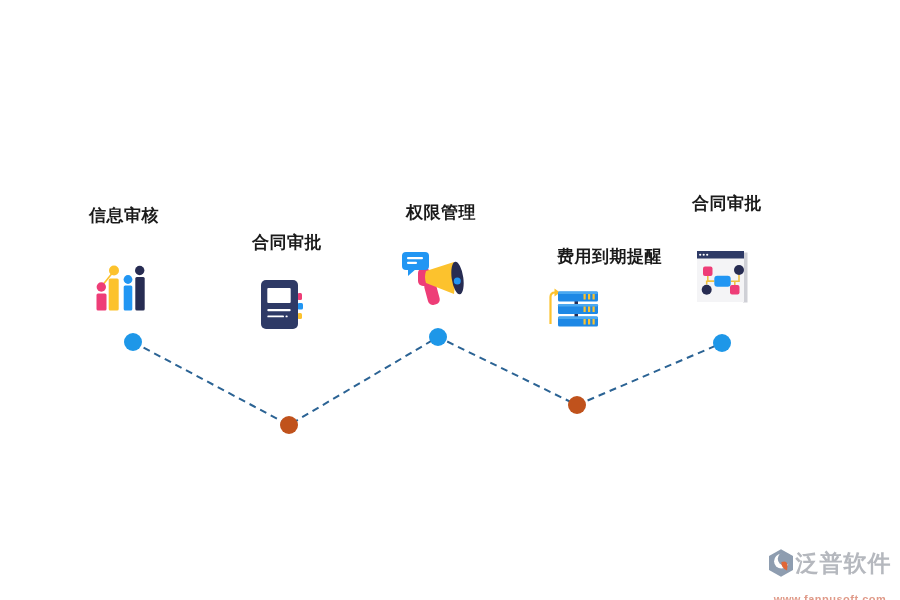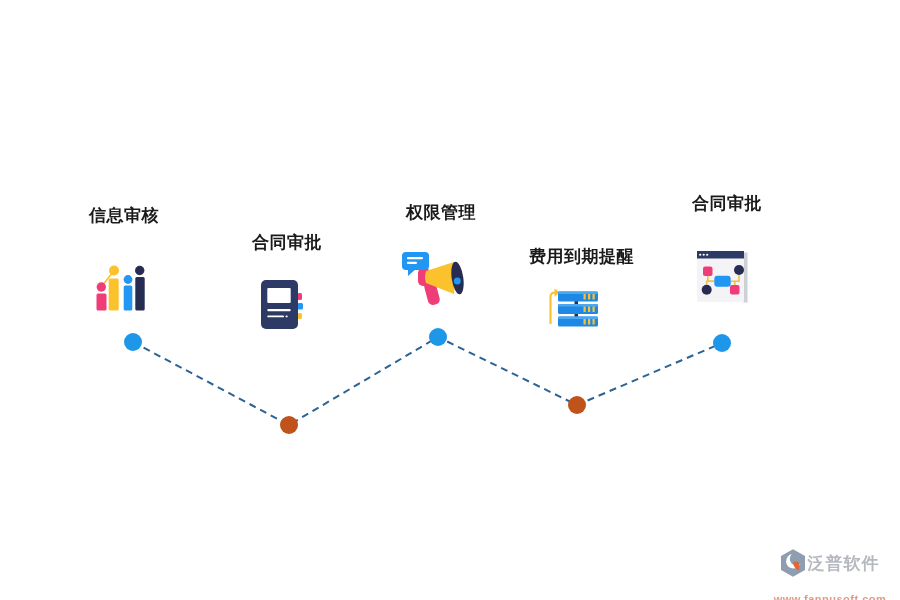--- a/index.html
+++ b/index.html
@@ -25,21 +25,21 @@
   .c-pink{fill:var(--icon-pink);} .c-yellow{fill:var(--icon-yellow);}
   .c-blue{fill:var(--icon-blue);} .c-navy{fill:var(--icon-navy);}
   .c-navy2{fill:var(--icon-navy2);} .c-white{fill:#ffffff;}
   .s-yellow{stroke:var(--icon-yellow);fill:none;}
   .watermark{
     position:absolute;left:766px;top:549px;width:128px;
     display:flex;flex-direction:column;align-items:center;line-height:1;
   }
   .watermark-row{display:flex;align-items:center;gap:3px;}
   .watermark-brand{
-    font-size:17px;font-weight:700;color:var(--watermark-brand);
+    font-size:23px;font-weight:700;color:var(--watermark-brand);
     letter-spacing:1px;white-space:nowrap;
   }
   .watermark-url{
     margin-top:17px;font-size:11px;font-weight:700;color:var(--watermark-url);
     letter-spacing:0.5px;white-space:nowrap;
   }
 </style>
 </head>
 <body>
 
@@ -90,21 +90,21 @@
 
     <ellipse class="c-navy" cx="57.5" cy="31" rx="5.8" ry="16.5" transform="rotate(-8 57.5 31)"></ellipse>
     <circle class="c-blue" cx="57.3" cy="34" r="3.5"></circle>
 
     <rect class="c-blue" x="2" y="5" width="27" height="18" rx="4"></rect>
     <path class="c-blue" d="M8,21 L8,29 L16.5,21.5 Z"></path>
     <rect class="c-white" x="7" y="10" width="16" height="2.2" rx="1"></rect>
     <rect class="c-white" x="7" y="14.7" width="10" height="2.2" rx="1"></rect>
   </svg>
 
-  <div class="node-label" style="left:529px;top:245px">费用到期提醒</div>
+  <div class="node-label" style="left:557px;top:245px">费用到期提醒</div>
   <svg class="node-icon" style="left:545px;top:287px" width="54" height="42" viewBox="0 0 54 42">
     <path class="s-yellow" d="M5.5,37 L5.5,10 Q5.5,5.5 10,5.5" stroke-width="2.2"></path>
     <polygon class="c-yellow" points="9.5,1.5 15,5.5 9.5,9.5"></polygon>
     <g>
       <rect class="c-navy" x="29.5" y="14" width="3.5" height="4"></rect>
       <rect class="c-navy" x="29.5" y="26.5" width="3.5" height="4"></rect>
       <rect x="13" y="4.5" width="40" height="10" rx="1.5" fill="#1e88e5"></rect>
       <rect x="13" y="4.5" width="40" height="2.5" rx="1.2" fill="#4aa8f0"></rect>
       <rect x="13" y="17" width="40" height="10" rx="1.5" fill="#1e88e5"></rect>
       <rect x="13" y="17" width="40" height="2.5" rx="1.2" fill="#4aa8f0"></rect>

